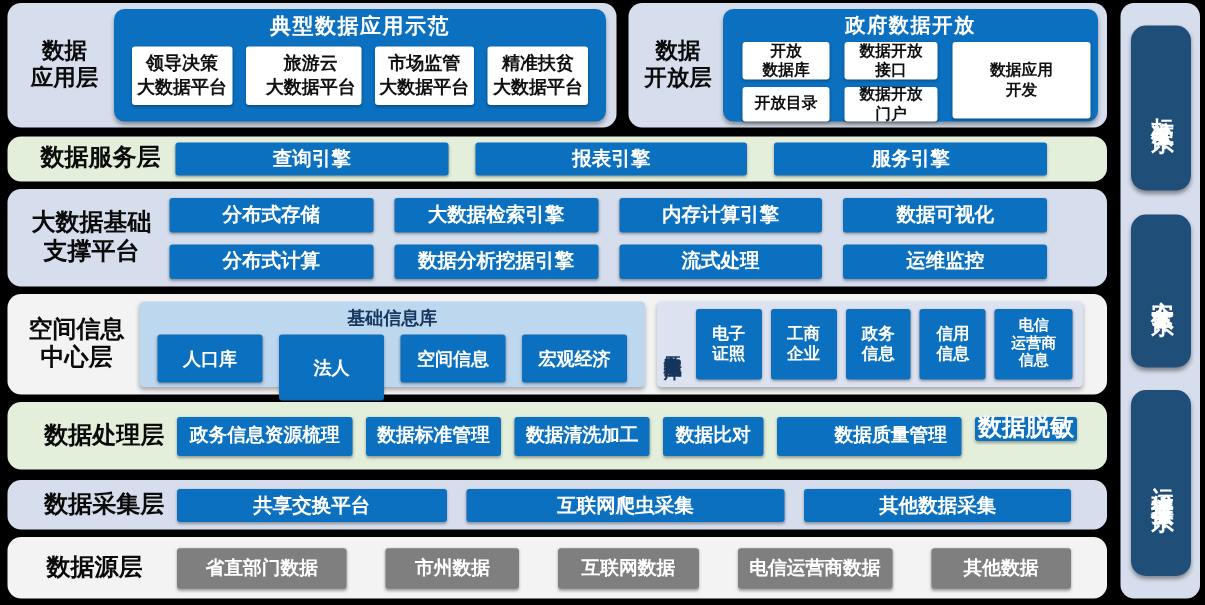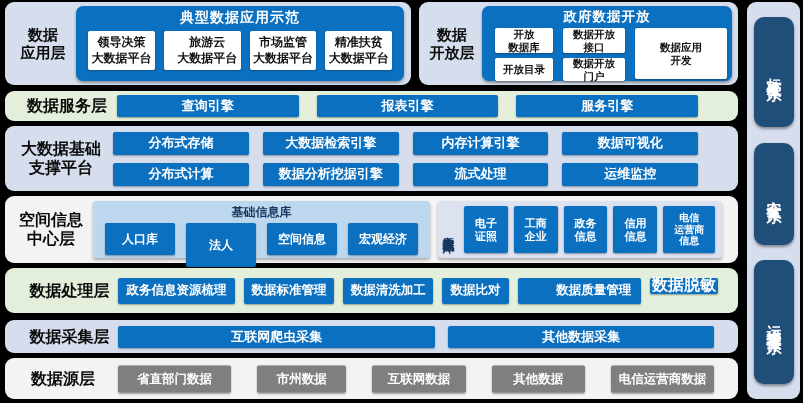--- a/index.html
+++ b/index.html
@@ -167,33 +167,34 @@
       <div class="chip" style="flex:96;height:26px;font-size:12.5px;">数据清洗加工</div>
       <div class="chip" style="flex:70;height:26px;font-size:12.5px;">数据比对</div>
       <div class="chip" style="flex:100;height:26px;font-size:12.5px;padding-left:29px;">数据质量管理</div>
       <div class="chip" style="flex:72;height:16px;font-size:16px;">数据脱敏</div>
     </div>
   </div>
 
   <div class="panel lav" style="left:5px;top:320px;width:733px;height:33px;">
     <div class="layer-label" style="left:12px;width:105px;">数据采集层</div>
     <div class="hrow" style="position:absolute;left:113px;right:24px;top:50%;transform:translateY(-50%);gap:13px;">
+      <div class="chip" style="flex:182;height:22px;">共享交换平台</div>
       <div class="chip" style="flex:215;height:22px;">互联网爬虫采集</div>
       <div class="chip" style="flex:180;height:22px;">其他数据采集</div>
     </div>
   </div>
 
   <div class="panel grayish" style="left:5px;top:358px;width:733px;height:41px;">
     <div class="layer-label" style="left:12px;width:92px;">数据源层</div>
     <div class="hrow" style="position:absolute;left:113px;right:24px;top:50%;transform:translateY(-50%);gap:26px;">
       <div class="chip chip-gray" style="flex:114;height:27px;font-size:12.5px;">省直部门数据</div>
       <div class="chip chip-gray" style="flex:90;height:27px;font-size:12.5px;">市州数据</div>
       <div class="chip chip-gray" style="flex:94;height:27px;font-size:12.5px;">互联网数据</div>
+      <div class="chip chip-gray" style="flex:104;height:27px;font-size:12.5px;">电信运营商数据</div>
       <div class="chip chip-gray" style="flex:94;height:27px;font-size:12.5px;">其他数据</div>
-      <div class="chip chip-gray" style="flex:104;height:27px;font-size:12.5px;">电信运营商数据</div>
     </div>
   </div>
 
   <div class="panel lav" style="left:747px;top:2px;width:53px;height:397px;display:flex;flex-direction:column;align-items:center;justify-content:space-evenly;">
     <div class="vtext vbar" style="height:110px;">标准体系</div>
     <div class="vtext vbar" style="height:102px;">安全体系</div>
     <div class="vtext vbar" style="height:124px;">运维支撑体系</div>
   </div>
 
 </div>

